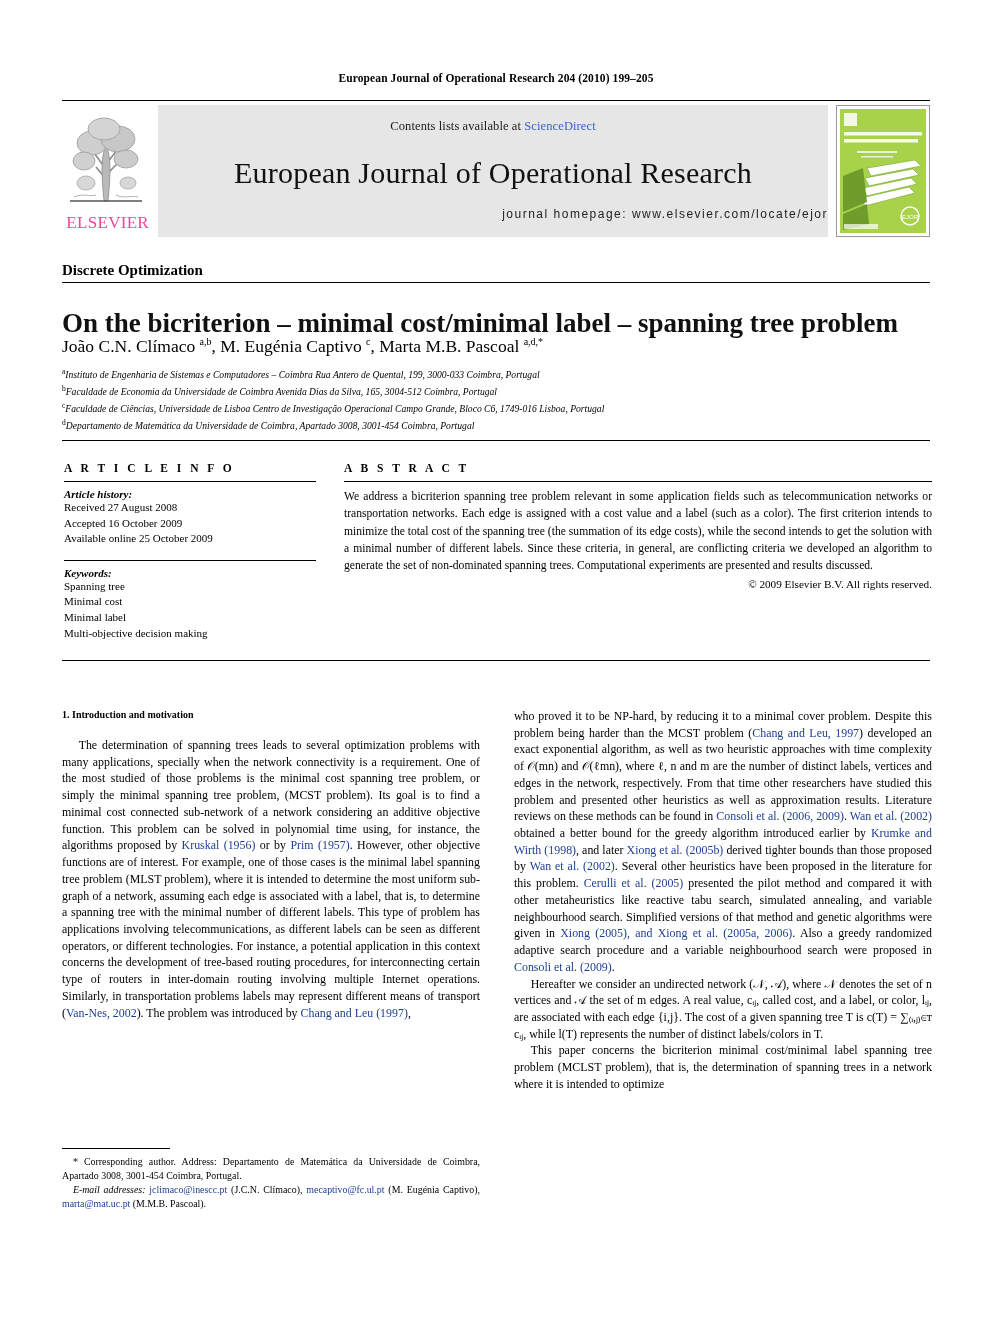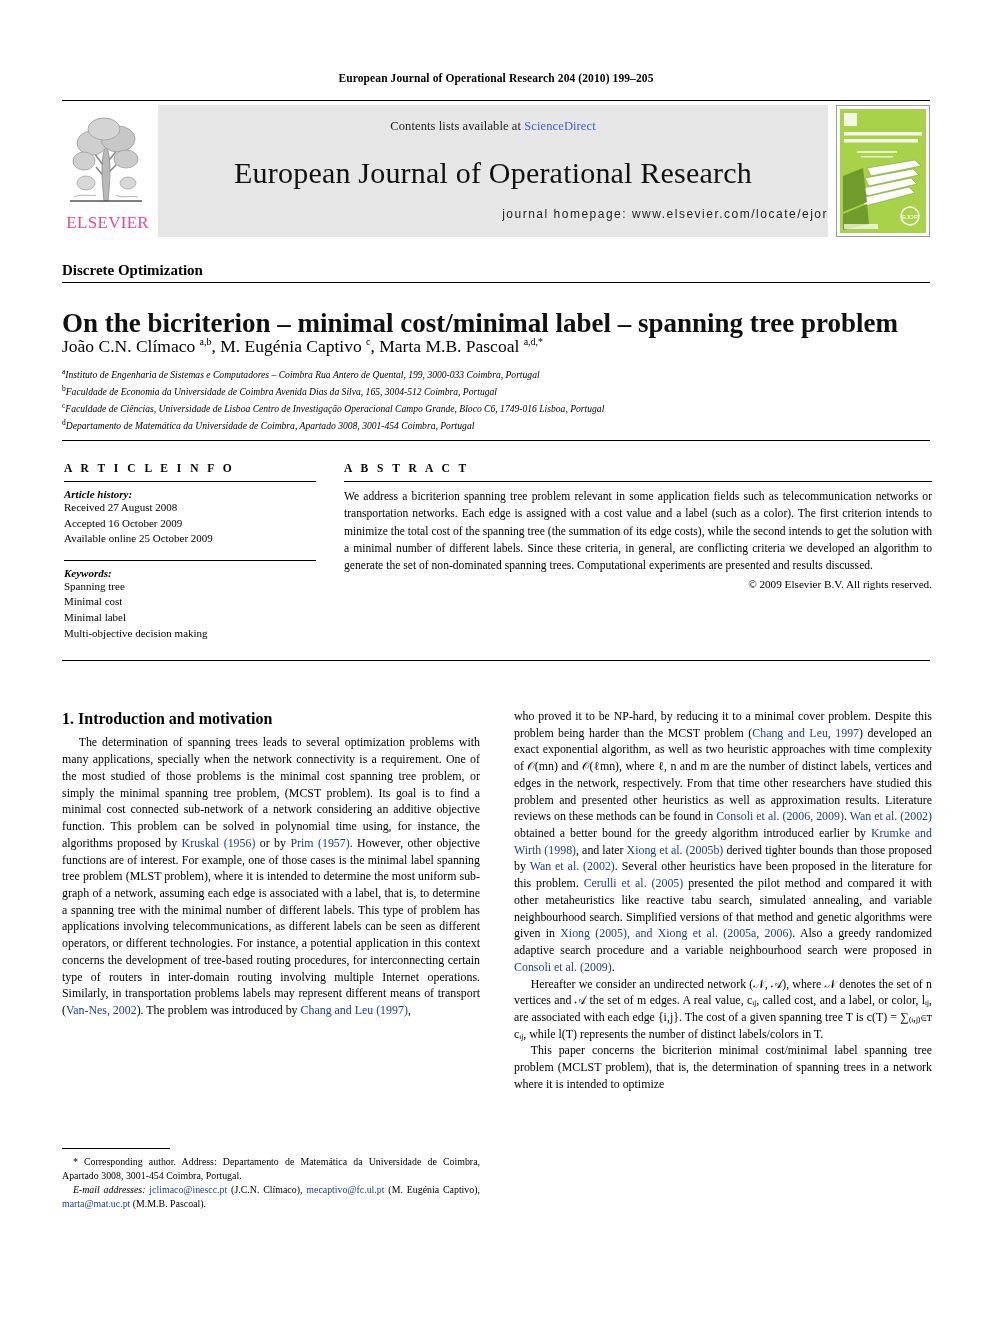--- a/index.html
+++ b/index.html
@@ -242,22 +242,22 @@
     width: 418px;
     font-size: 11.9px;
     line-height: 1.405;
     text-align: justify;
     font-family: "Liberation Serif", serif;
   }
   .col-left  { left: 62px; }
   .col-right { left: 514px; }
   .sec-heading {
     font-weight: bold;
-    font-size: 16px;
-    margin-bottom: 4px;
+    font-size: 10px;
+    margin-bottom: 15px;
     text-align: left;
   }
   .bodycol p { margin: 0; text-indent: 1.4em; }
   .bodycol p.noindent { text-indent: 0; }
   .ref { color: #1d3f91; }
 
   
   .footnote-rule {
     position: absolute;
     left: 62px;

